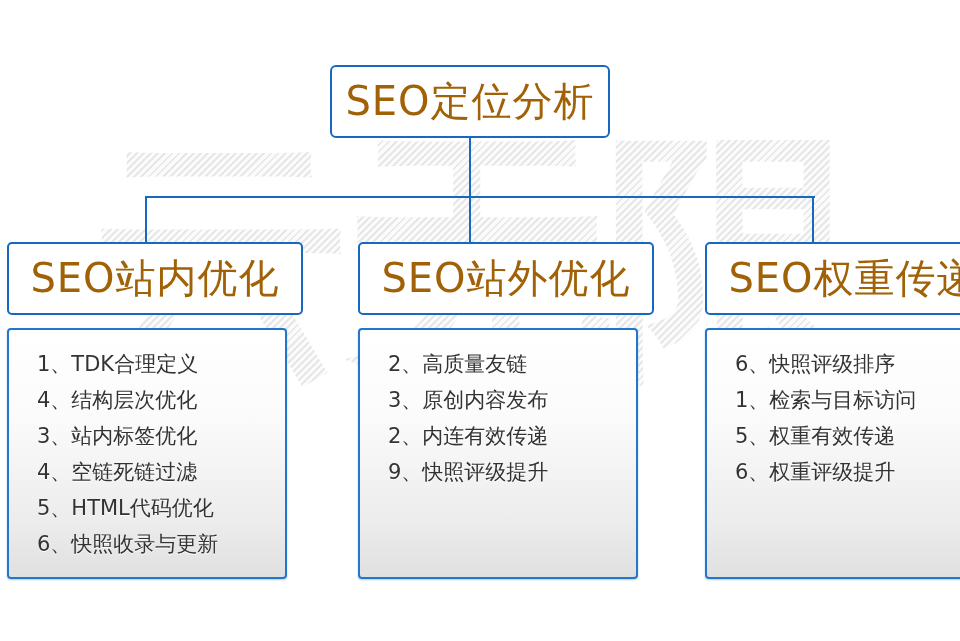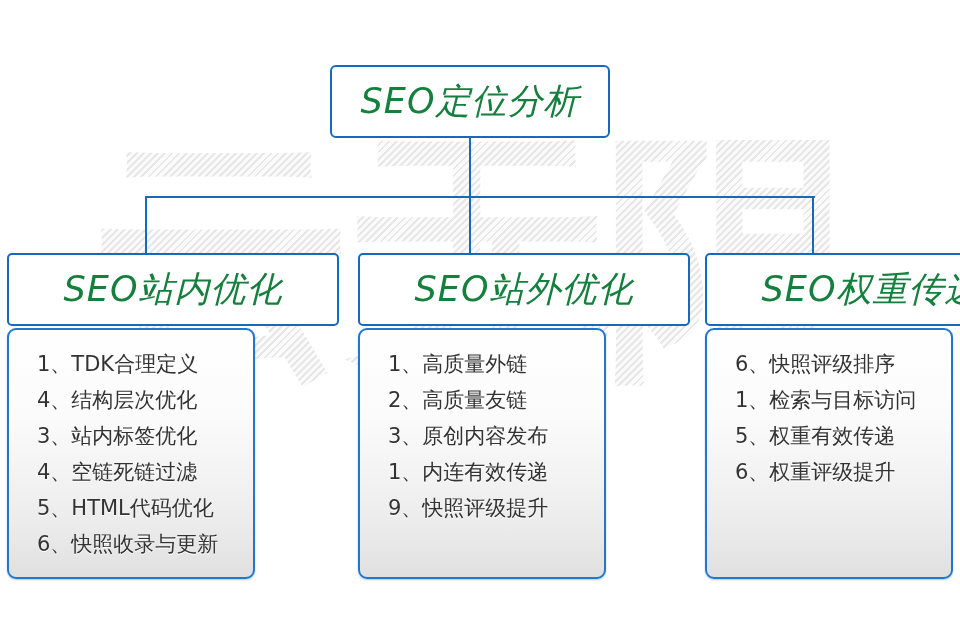--- a/index.html
+++ b/index.html
@@ -47,38 +47,37 @@
     display:flex;
     align-items:center;
     justify-content:center;
   }
   .root-box{
     left:330px; top:65px;
     width:280px; height:73px;
     border-radius:6px;
   }
   .header-box{
-    top:253px;
-    width:332px; height:73px;
+    top:242px;
+    width:296px; height:73px;
     border-radius:5px;
   }
   .node-label{
-    font-size:35px;
-    color:#15803d;
+    font-size:40px;
+    color:#a16207;
     letter-spacing:1px;
     white-space:nowrap;
-    font-style:italic;
   }
   .list-box{
     position:absolute;
     box-sizing:border-box;
     top:328px;
-    width:248px; height:251px;
+    width:280px; height:251px;
     border:2px solid #2277cc;
-    border-radius:9px;
+    border-radius:4px;
     background:linear-gradient(180deg,#ffffff 0%,#fbfbfb 35%,#ececec 78%,#e0e0e0 100%);
     z-index:2;
     padding:16px 10px 0 28px;
     box-shadow:0 1px 2px rgba(23,105,192,0.35);
   }
   .list-item{
     font-size:21px;
     line-height:36px;
     color:#333333;
     white-space:nowrap;
@@ -114,24 +113,23 @@
     <div class="list-item">3、站内标签优化</div>
     <div class="list-item">4、空链死链过滤</div>
     <div class="list-item">5、HTML代码优化</div>
     <div class="list-item">6、快照收录与更新</div>
   </div>
 
   <div class="box header-box col2">
     <span class="node-label">SEO站外优化</span>
   </div>
   <div class="list-box col2">
-    <div class="list-item">1、高质量外链</div>
     <div class="list-item">2、高质量友链</div>
     <div class="list-item">3、原创内容发布</div>
-    <div class="list-item">1、内连有效传递</div>
+    <div class="list-item">2、内连有效传递</div>
     <div class="list-item">9、快照评级提升</div>
   </div>
 
   <div class="box header-box col3">
     <span class="node-label">SEO权重传递</span>
   </div>
   <div class="list-box col3">
     <div class="list-item">6、快照评级排序</div>
     <div class="list-item">1、检索与目标访问</div>
     <div class="list-item">5、权重有效传递</div>

